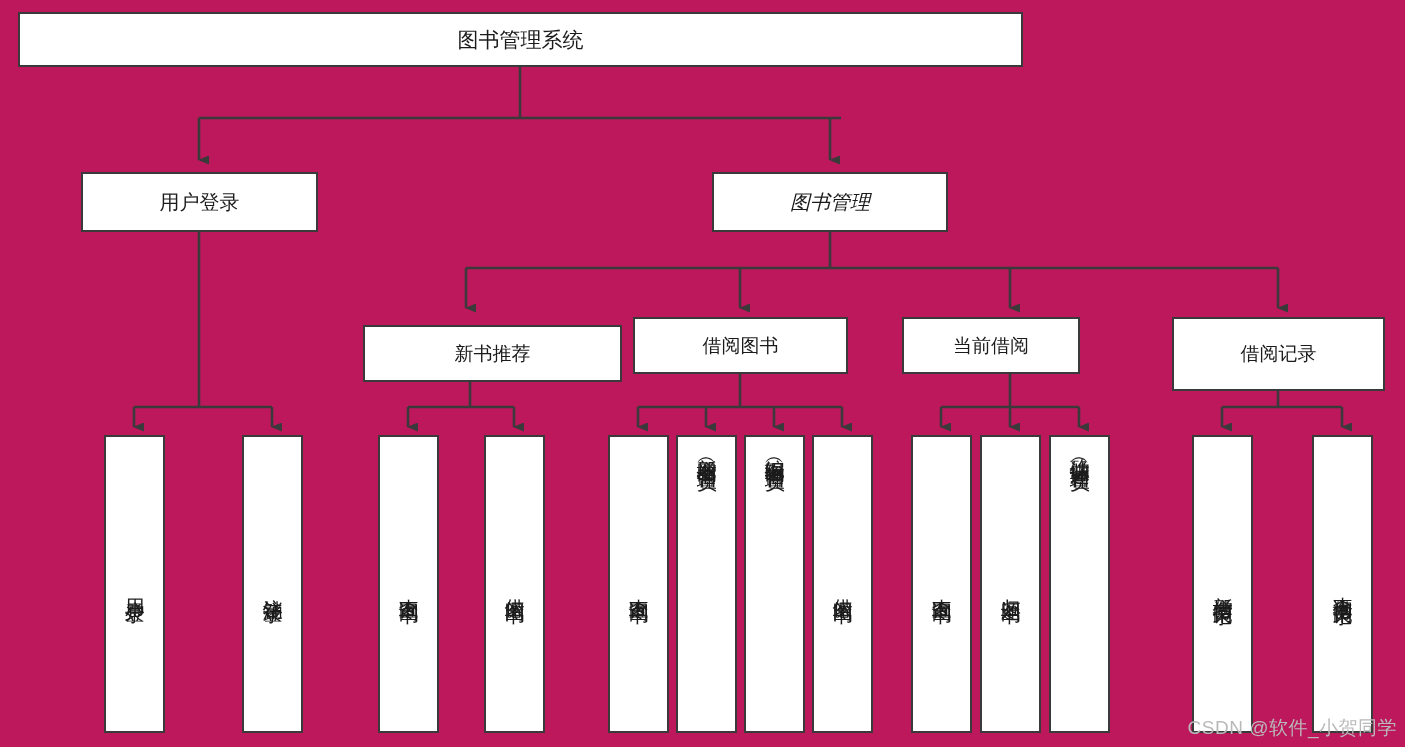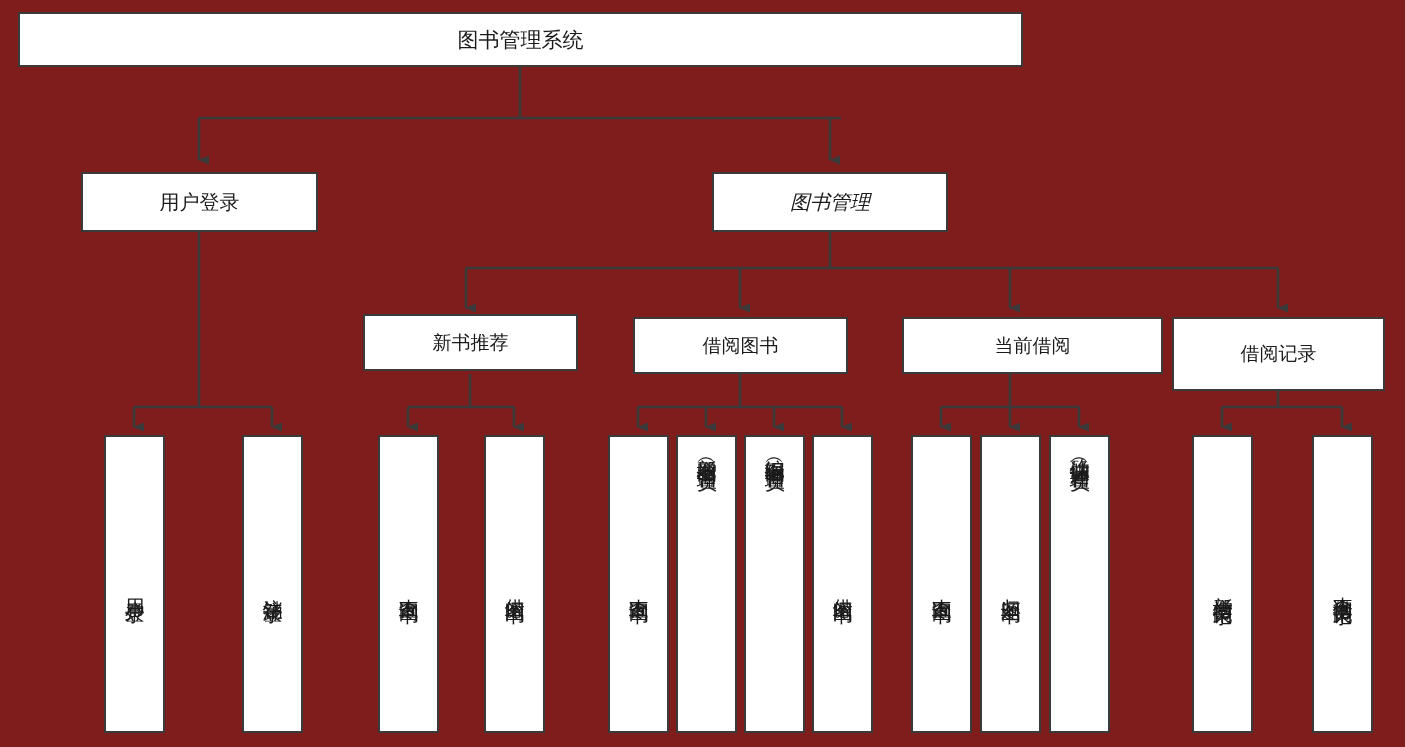--- a/index.html
+++ b/index.html
@@ -7,21 +7,21 @@
     padding: 0;
     background: #ffffff;
   }
   body {
     font-family: "Liberation Sans", "DejaVu Sans", sans-serif;
   }
   #canvas {
     position: relative;
     width: 1405px;
     height: 747px;
-    background: #7f1d1d;
+    background: #be185d;
     overflow: hidden;
   }
   svg.edges {
     position: absolute;
     left: 0;
     top: 0;
     width: 1405px;
     height: 747px;
     pointer-events: none;
   }
@@ -137,27 +137,27 @@
     <span>图书管理系统</span>
   </div>
 
   <div class="node lvl2" style="left:81px; top:172px; width:237px; height:60px;">
     <span>用户登录</span>
   </div>
   <div class="node lvl2" style="left:712px; top:172px; width:236px; height:60px;font-style:italic;">
     <span>图书管理</span>
   </div>
 
-  <div class="node lvl3" style="left:363px; top:314px; width:215px; height:57px;">
+  <div class="node lvl3" style="left:363px; top:325px; width:259px; height:57px;">
     <span>新书推荐</span>
   </div>
   <div class="node lvl3" style="left:633px; top:317px; width:215px; height:57px;">
     <span>借阅图书</span>
   </div>
-  <div class="node lvl3" style="left:902px; top:317px; width:261px; height:57px;text-align:center;">
+  <div class="node lvl3" style="left:902px; top:317px; width:178px; height:57px;text-align:center;">
     <span>当前借阅</span>
   </div>
   <div class="node lvl3" style="left:1172px; top:317px; width:213px; height:74px;justify-content:center;">
     <span>借阅记录</span>
   </div>
 
   <div class="node leaf" style="left:104px; top:435px; width:61px; height:298px;">
     <div class="leaf-inner">
       <span class="vtext">用户登录</span>
     </div>
@@ -220,14 +220,15 @@
     <div class="leaf-inner">
       <span class="vtext">新增借阅记录</span>
     </div>
   </div>
   <div class="node leaf" style="left:1312px; top:435px; width:61px; height:298px;">
     <div class="leaf-inner">
       <span class="vtext">查询借阅记录</span>
     </div>
   </div>
 
+  <div class="watermark">CSDN @软件_小贺同学</div>
 
 </div>
 
 </body></html>

